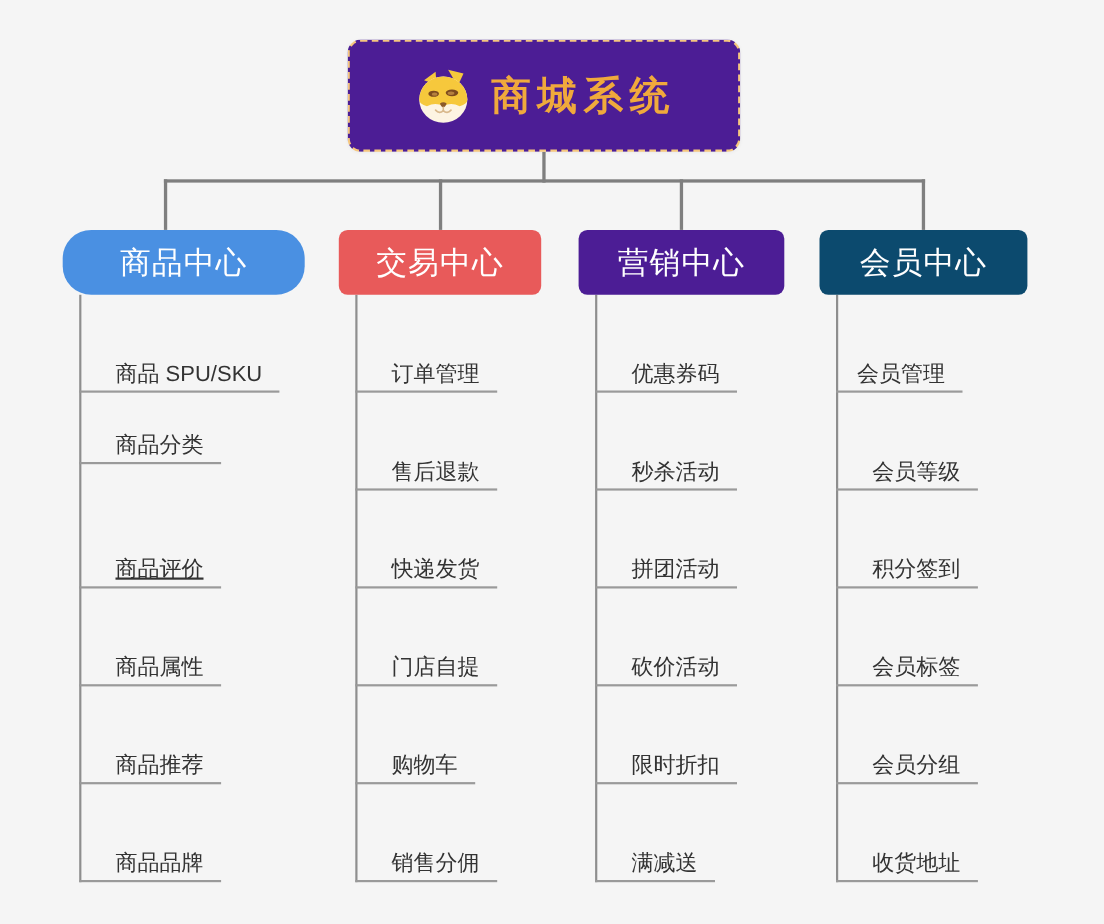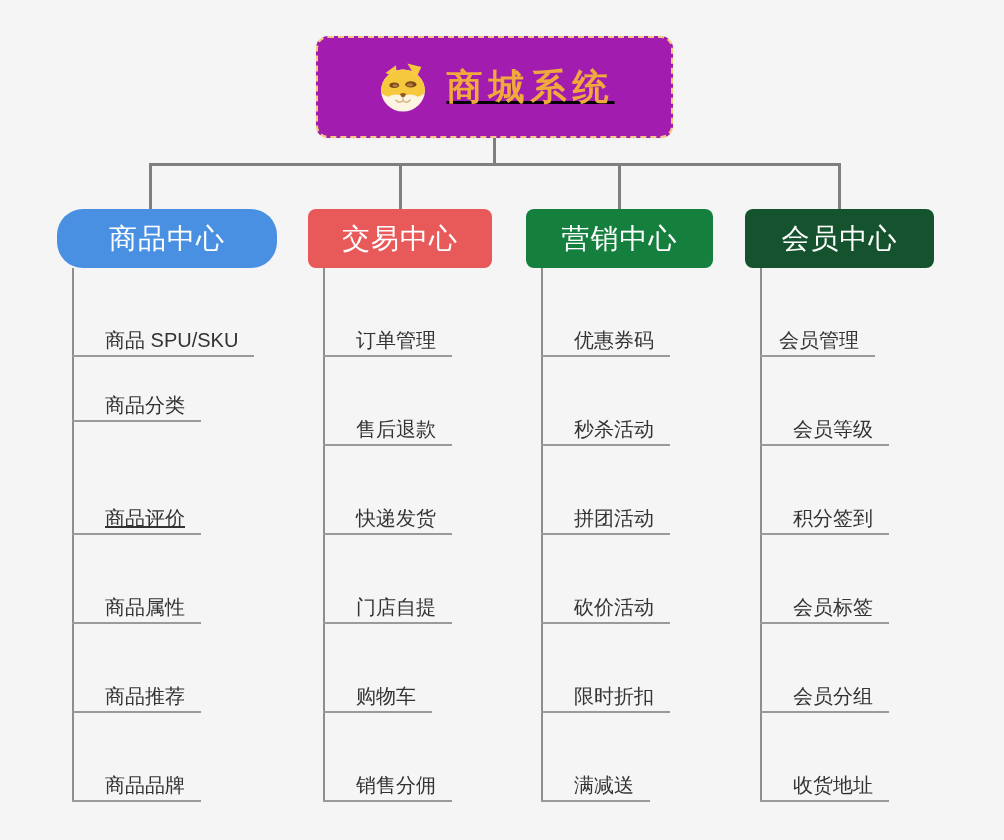--- a/index.html
+++ b/index.html
@@ -10,25 +10,24 @@
   }
   .canvas{position:relative;width:1004px;height:840px;background:#f5f5f5;}
 
   
   .line{position:absolute;background:#7f7f7f;}
   .spine{position:absolute;width:2px;background:#8e8e8e;}
 
   
   .root-node{
     position:absolute;left:316px;top:36px;width:357px;height:102px;
-    background:#a21caf;border:2px dashed #f6c77e;border-radius:12px;
+    background:#4c1d95;border:2px dashed #f6c77e;border-radius:12px;
     box-sizing:border-box;
     display:flex;align-items:center;justify-content:center;
     box-shadow:0 1px 3px rgba(0,0,0,0.04);
-    text-decoration:underline;
   }
   .dog{width:56px;height:56px;margin-right:16px;flex:0 0 auto;display:block;}
   .root-title{
     font-size:36px;font-weight:bold;color:#f0a93c;letter-spacing:6px;
     white-space:nowrap;
   }
 
   
   .branch-box{
     position:absolute;top:209px;height:59px;border-radius:8px;
@@ -99,30 +98,30 @@
       <div class="leaf" style="left: 72px; top: 770px;">商品品牌</div>
       <div class="branch-box" style="left: 308px; width: 184px; background: rgb(232, 90, 90);">
         <span class="branch-label">交易中心</span>
       </div>
       <div class="leaf" style="left: 323px; top: 325px;">订单管理</div>
       <div class="leaf" style="left: 323px; top: 414px;">售后退款</div>
       <div class="leaf" style="left: 323px; top: 503px;">快递发货</div>
       <div class="leaf" style="left: 323px; top: 592px;">门店自提</div>
       <div class="leaf" style="left: 323px; top: 681px;">购物车</div>
       <div class="leaf" style="left: 323px; top: 770px;">销售分佣</div>
-      <div class="branch-box" style="left: 526px; width: 187px; background: #15803d;">
+      <div class="branch-box" style="left: 526px; width: 187px; background: #4c1d95;">
         <span class="branch-label">营销中心</span>
       </div>
       <div class="leaf" style="left: 541px; top: 325px;">优惠券码</div>
       <div class="leaf" style="left: 541px; top: 414px;">秒杀活动</div>
       <div class="leaf" style="left: 541px; top: 503px;">拼团活动</div>
       <div class="leaf" style="left: 541px; top: 592px;">砍价活动</div>
       <div class="leaf" style="left: 541px; top: 681px; text-align: center;">限时折扣</div>
       <div class="leaf" style="left: 541px; top: 770px;">满减送</div>
-      <div class="branch-box" style="left: 745px; width: 189px; background: #14532d;">
+      <div class="branch-box" style="left: 745px; width: 189px; background: #0c4a6e;">
         <span class="branch-label">会员中心</span>
       </div>
       <div class="leaf" style="left: 760px; top: 325px; padding-left: 19px;">会员管理</div>
       <div class="leaf" style="left: 760px; top: 414px;">会员等级</div>
       <div class="leaf" style="left: 760px; top: 503px;">积分签到</div>
       <div class="leaf" style="left: 760px; top: 592px;">会员标签</div>
       <div class="leaf" style="left: 760px; top: 681px;">会员分组</div>
       <div class="leaf" style="left: 760px; top: 770px;">收货地址</div>
     </div>
 </div>

